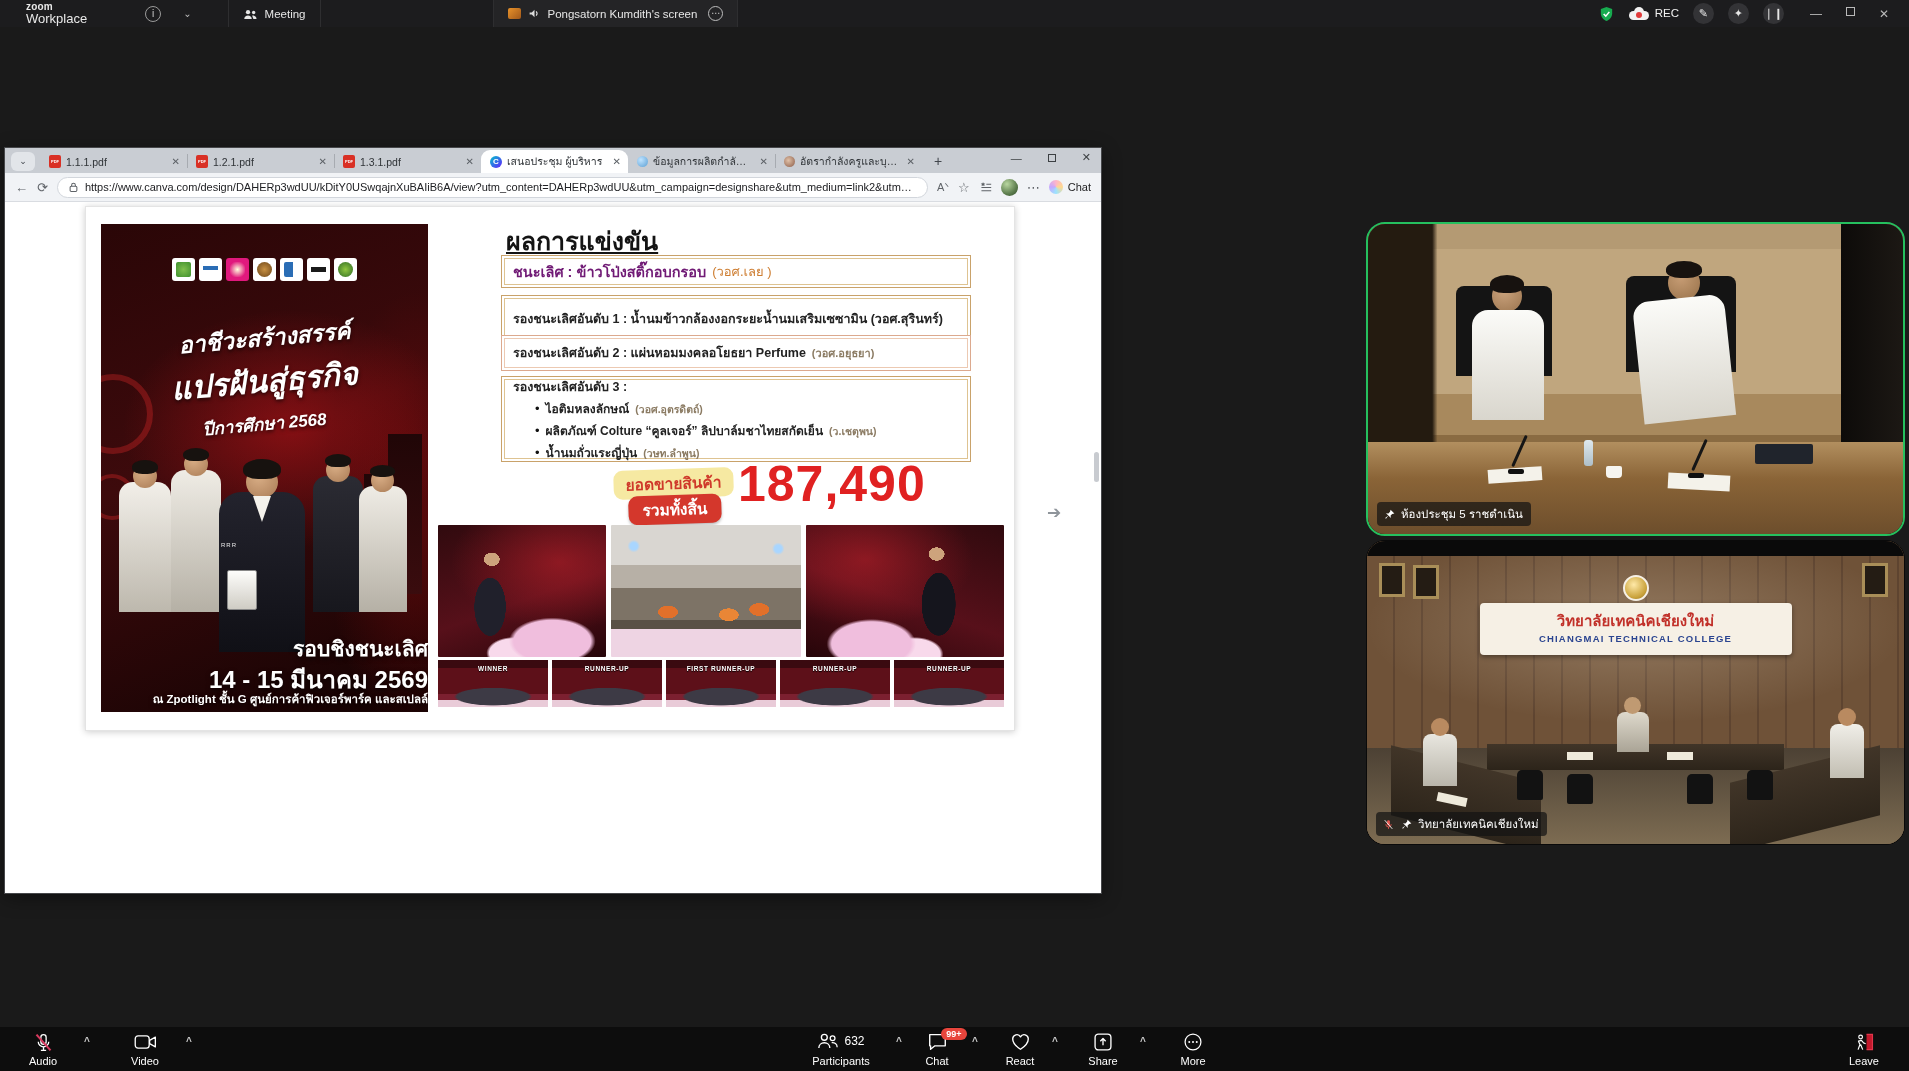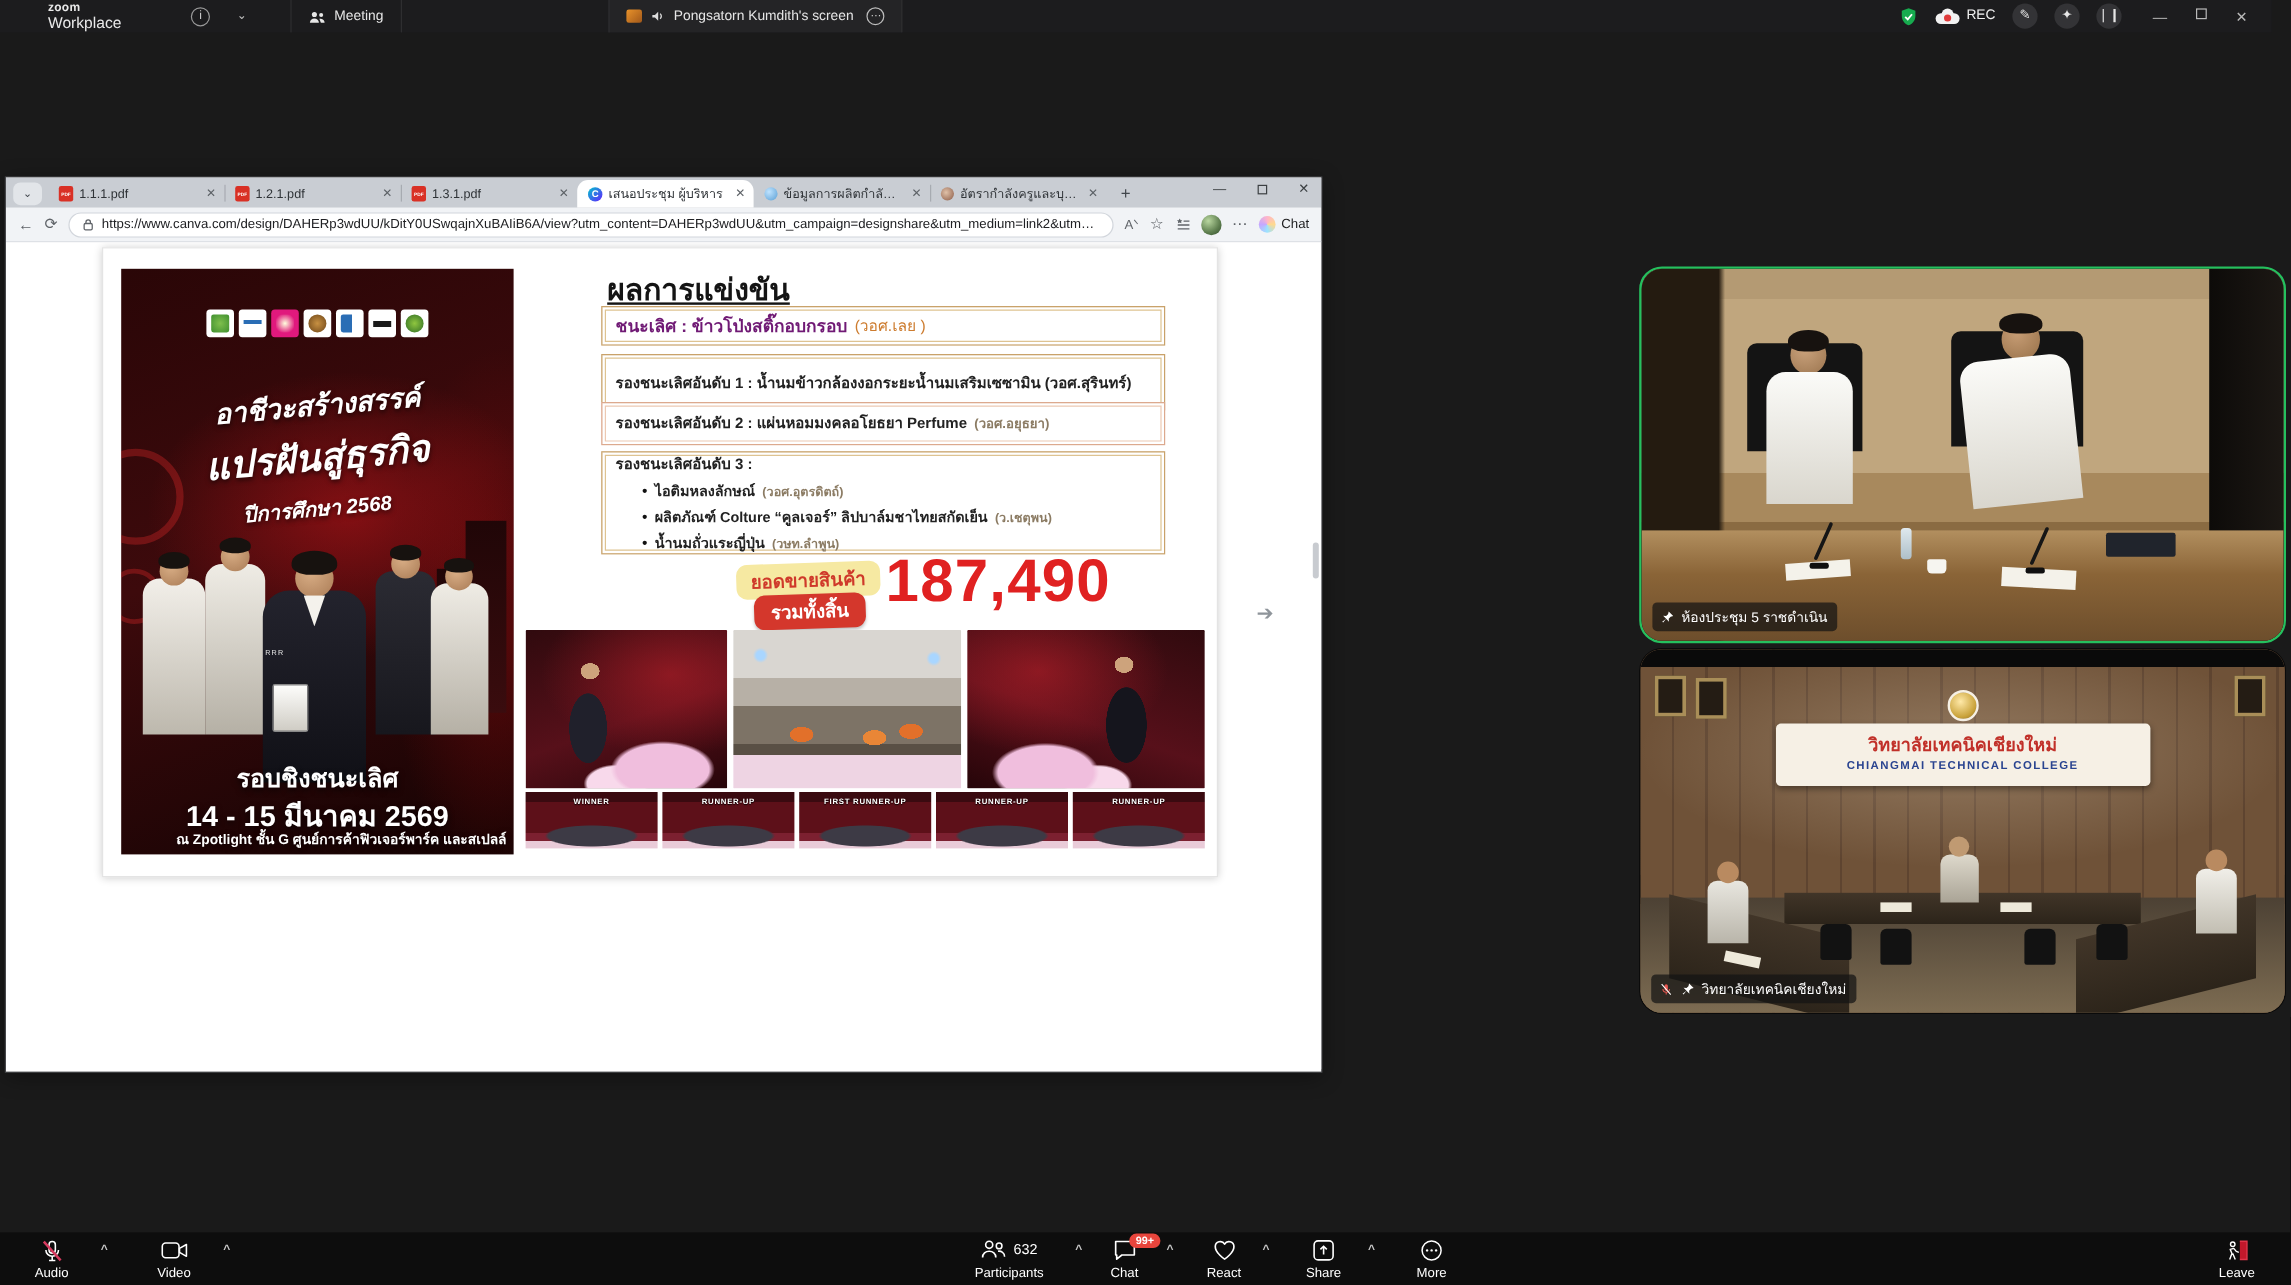--- a/index.html
+++ b/index.html
@@ -1,21 +1,21 @@
 <!DOCTYPE html>
 <html><head>
 <meta charset="utf-8">
 <style>
   * { margin:0; padding:0; box-sizing:border-box; }
   html,body { background:#000; }
   body { font-family:"Liberation Sans","DejaVu Sans",sans-serif; }
   .screen { position:relative; width:1909px; height:1071px; background:#1a1a1a; overflow:hidden; }
 
   
-  .zoombar { position:absolute; left:0; top:0; right:16px; height:27px; background:#1c1c1e; color:#e9e9e9; display:flex; align-items:center;padding-left:14px; }
+  .zoombar { position:absolute; left:0; top:0; right:0; height:27px; background:#1c1c1e; color:#e9e9e9; display:flex; align-items:center; }
   .zlogo { display:flex; flex-direction:column; line-height:1; margin-left:26px; }
   .zlogo .t { font-size:10px; font-weight:bold; letter-spacing:.2px; }
   .zlogo .b { font-size:13px; font-weight:400; }
   .zround { width:16px; height:16px; border:1px solid #9a9a9a; border-radius:50%; font-size:10px; color:#cfcfcf; text-align:center; line-height:14px; margin-left:58px; }
   .zchev { color:#bdbdbd; font-size:10px; margin-left:22px; }
   .ztab { display:flex; align-items:center; gap:7px; height:27px; padding:0 14px; font-size:11.5px; color:#e6e6e6; }
   .ztab.meeting { margin-left:36px; border-left:1px solid #2e2e30; border-right:1px solid #2e2e30; }
   .ztab.share { margin-left:172px; background:#242426; border-left:1px solid #2e2e30; border-right:1px solid #2e2e30; }
   .thumb-ic { width:13px; height:11px; border-radius:2px; background:linear-gradient(135deg,#e8922a,#a1581a); }
   .badge-el { width:15px; height:15px; border:1px solid #bdbdbd; border-radius:50%; color:#cfcfcf; font-size:9px; line-height:13px; text-align:center; margin-left:4px; }
@@ -70,21 +70,21 @@
   .gear { position:absolute; border:6px solid rgba(220,40,40,.35); border-radius:50%; }
   .bld { position:absolute; background:linear-gradient(#200607,#3a0c0e); }
   .logos { position:absolute; top:34px; left:0; right:0; display:flex; justify-content:center; gap:4px; }
   .lg { width:23px; height:23px; border-radius:3px; background:#fff; position:relative; }
   .lg i { position:absolute; inset:4px; border-radius:2px; display:block; }
   .ptitle { position:absolute; left:0; right:0; text-align:center; font-weight:800; font-style:italic; transform:rotate(-5deg); text-shadow:0 2px 4px rgba(0,0,0,.6); }
   .figband { position:absolute; left:0; right:0; top:228px; height:200px; filter:blur(.4px); }
   .fig { position:absolute; }
   .head { position:absolute; border-radius:50%; background:radial-gradient(circle at 40% 35%, #d8ad85, #a97b55); }
   .hair { position:absolute; border-radius:50% 50% 40% 40%; background:#17120f; }
-  .pbottom { position:absolute; left:0; right:0; text-align:center; font-weight:800; text-shadow:0 2px 5px rgba(0,0,0,.7); }
+  .pbottom { position:absolute; left:0; right:0; text-align:right; font-weight:800; text-shadow:0 2px 5px rgba(0,0,0,.7); }
   .rrr { position:absolute; left:120px; top:318px; font-size:6px; color:#e8e8e8; letter-spacing:1px; }
 
   
   .rtitle { position:absolute; left:420px; top:14px; font-size:25px; font-weight:800; color:#141414; text-decoration:underline; }
   .fancy { position:absolute; left:415px; width:470px; background:#fff; border:1px solid #c9a26a; box-shadow: inset 0 0 0 2px #fff, inset 0 0 0 3px #dec391; display:flex; align-items:center; gap:6px; padding:0 11px; }
   .fancy.pink { border-color:#dca98e; box-shadow: inset 0 0 0 2px #fff, inset 0 0 0 3px #ecc9b2; }
   .w-main { font-size:14.5px; font-weight:700; color:#701a75; }
   .w-org { font-size:13px; font-weight:400; color:#cd7c2f; }
   .r-main { font-size:12.5px; font-weight:800; color:#222; }
   .r-org  { font-size:11px; font-weight:600; color:#8b7b63; }

